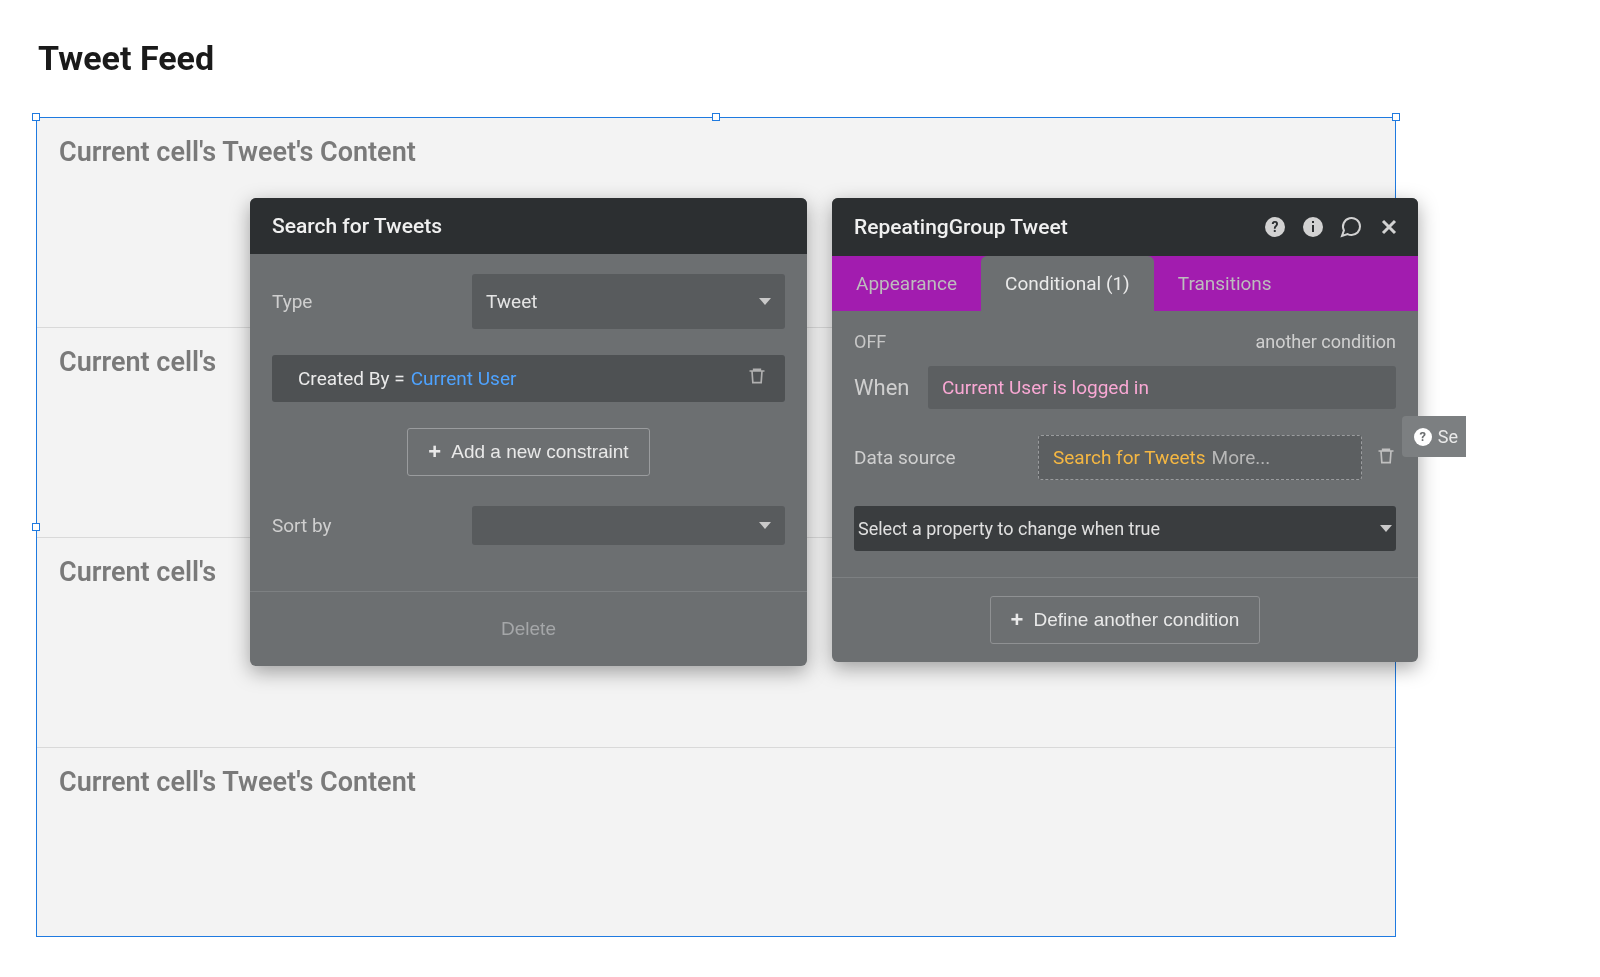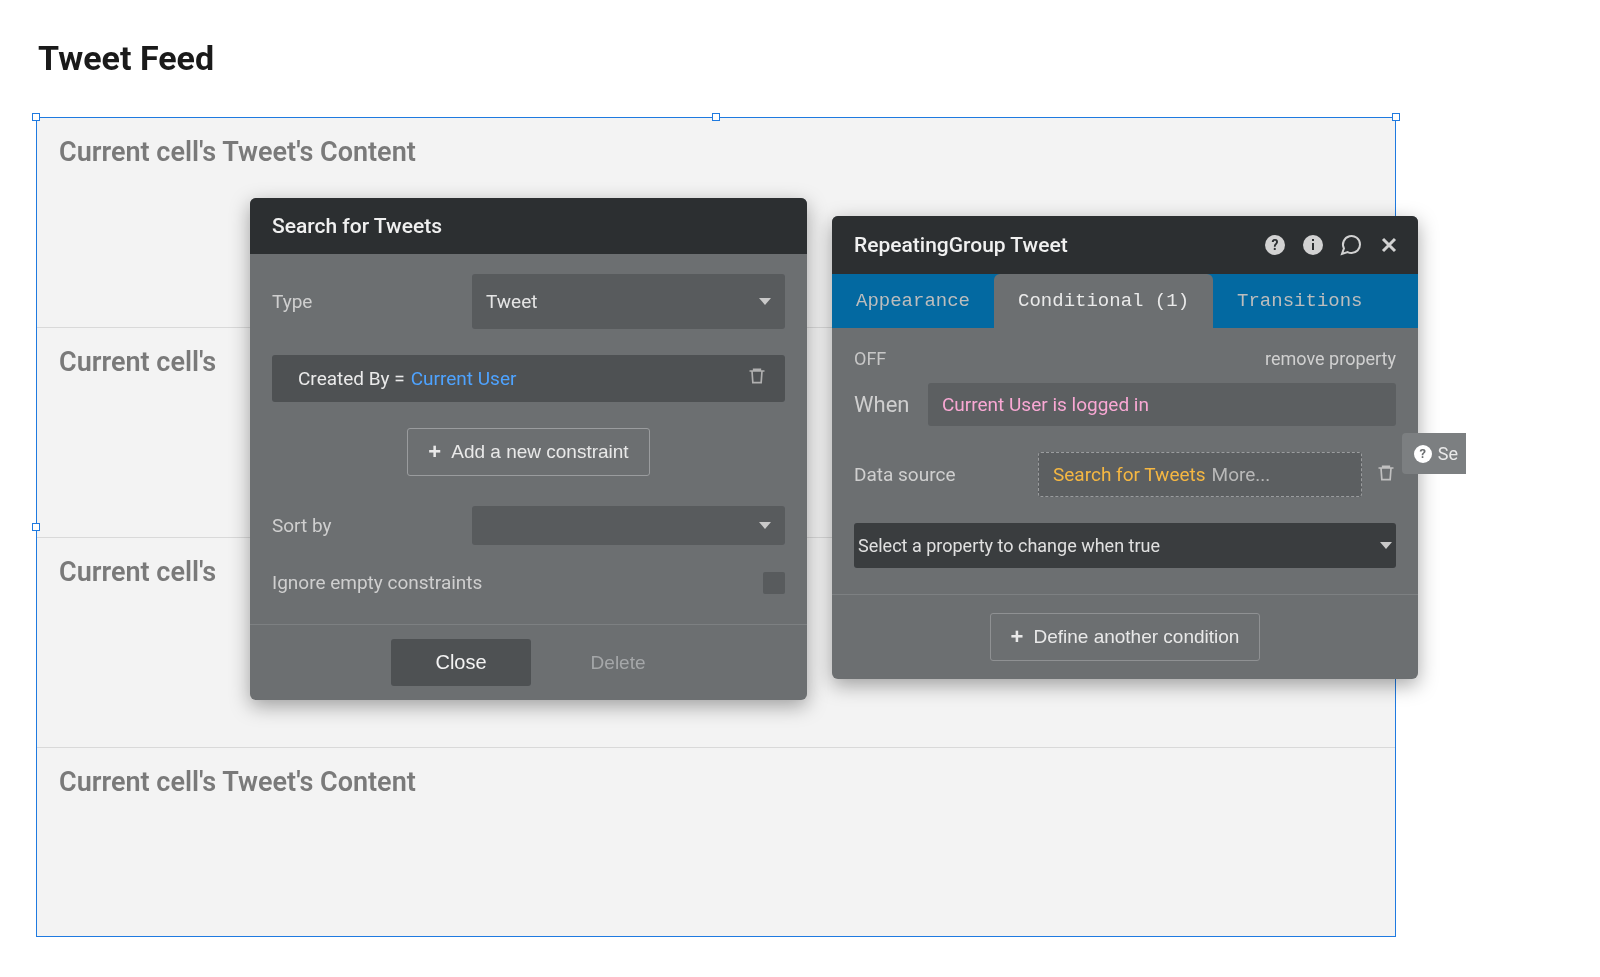--- a/index.html
+++ b/index.html
@@ -193,24 +193,23 @@
   .hdr-icon {
     width: 26px; height: 26px;
     display: flex; align-items: center; justify-content: center;
     color: #d2d2d2;
     cursor: pointer;
   }
   .hdr-icon svg { width: 24px; height: 24px; }
 
   .tabs {
     display: flex;
-    background: #0369a1;
+    background: #a21caf;
     border-bottom: 0;
     align-items: flex-end;
-    font-family: Liberation Mono, monospace;
   }
   .tab {
     padding: 16px 24px 16px;
     color: #bdbdbd;
     font-size: 19px;
     cursor: pointer;
   }
   .tab.active {
     background: #6c6f71;
     color: #eaeaea;
@@ -358,32 +357,27 @@
     </div>
 
     <div class="form-row">
       <div class="form-label">Sort by</div>
       <div class="select">
         <span></span>
         <span class="caret-down"></span>
       </div>
     </div>
 
-    <div class="form-row" style="margin-bottom:10px;">
-      <div class="form-label" style="width:auto;">Ignore empty constraints</div>
-      <div class="checkbox"></div>
-    </div>
   </div>
   <div class="panel-footer">
-    <button class="btn-solid">Close</button>
     <button class="btn-ghost">Delete</button>
   </div>
 </div>
 
-<div class="panel panel-right" style="left: 832px; top: 216px;">
+<div class="panel panel-right" style="left: 832px; top: 198px;">
   <div class="panel-header">
     <div class="panel-title">RepeatingGroup Tweet</div>
     <div class="icon-row">
       <span class="hdr-icon">
         <svg viewBox="0 0 24 24" fill="currentColor">
             <circle cx="12" cy="12" r="10" fill="currentColor"></circle>
             <text x="12" y="17" text-anchor="middle" font-size="14" fill="#2c2f31" font-weight="700">?</text>
           </svg>
       </span>
       <span class="hdr-icon">
@@ -409,21 +403,21 @@
   <div class="tabs">
     <div class="tab">Appearance</div>
     <div class="tab active">Conditional (1)</div>
     <div class="tab">Transitions</div>
   </div>
 
   <div class="panel-body" style="position:relative;">
 
     <div class="cond-top">
       <span>OFF</span>
-      <span class="link-ish">remove property</span>
+      <span class="link-ish">another condition</span>
     </div>
 
     <div class="form-row" style="gap:14px; margin-bottom:26px;">
       <div style="width:60px; color:#cfcfcf; font-size:22px;">When</div>
       <div class="expr-box">
         <span>Current User is logged in</span>
       </div>
     </div>
 
     <div class="form-row row-with-trash" style="gap:14px;">

